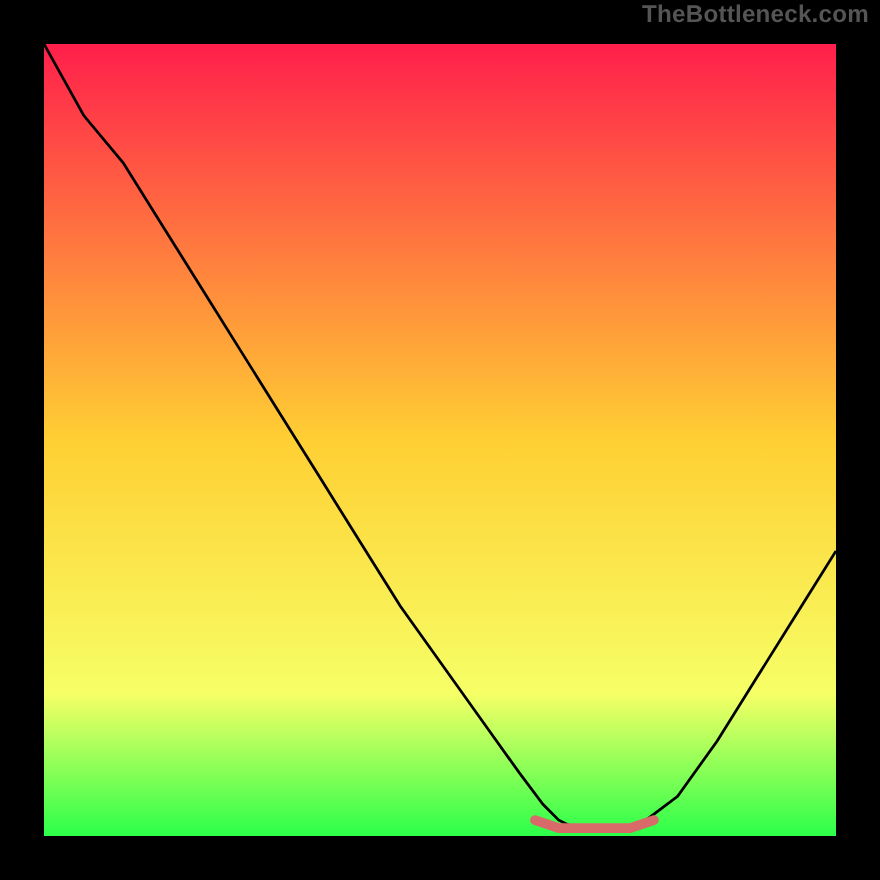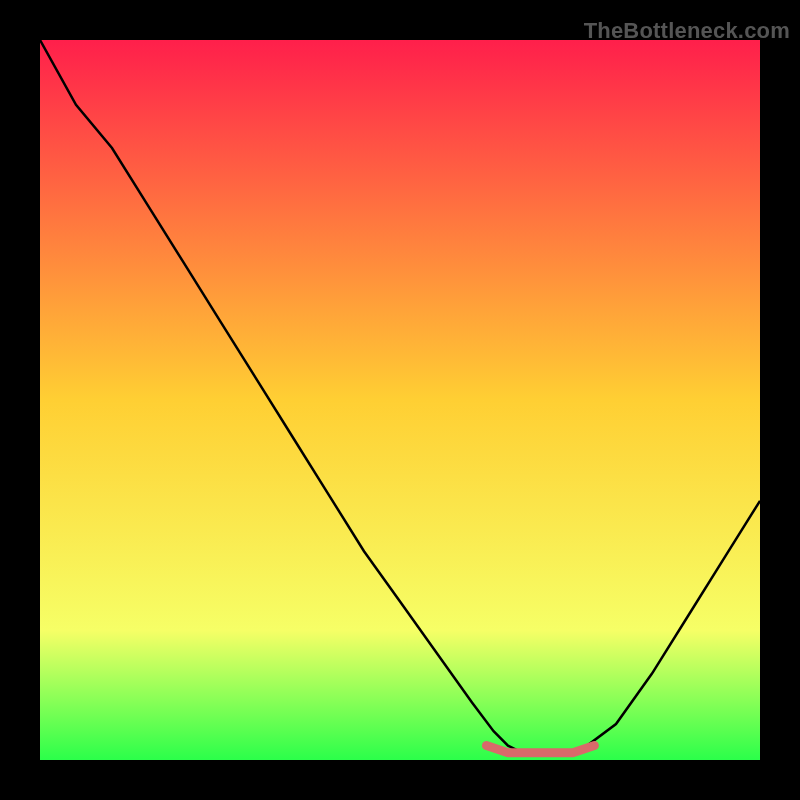--- a/index.html
+++ b/index.html
@@ -12,21 +12,21 @@
     font-family: Arial, Helvetica, sans-serif;
   }
   .frame {
     position: relative;
     width: 800px;
     height: 800px;
     background: #000;
   }
   .watermark {
     position: absolute;
-    top: 18px;
+    top: 0;
     right: 10px;
     color: #555;
     font-size: 22px;
     font-weight: 600;
     letter-spacing: 0.2px;
     user-select: none;
     text-align: center;
   }
   .plot-wrap {
     position: absolute;

